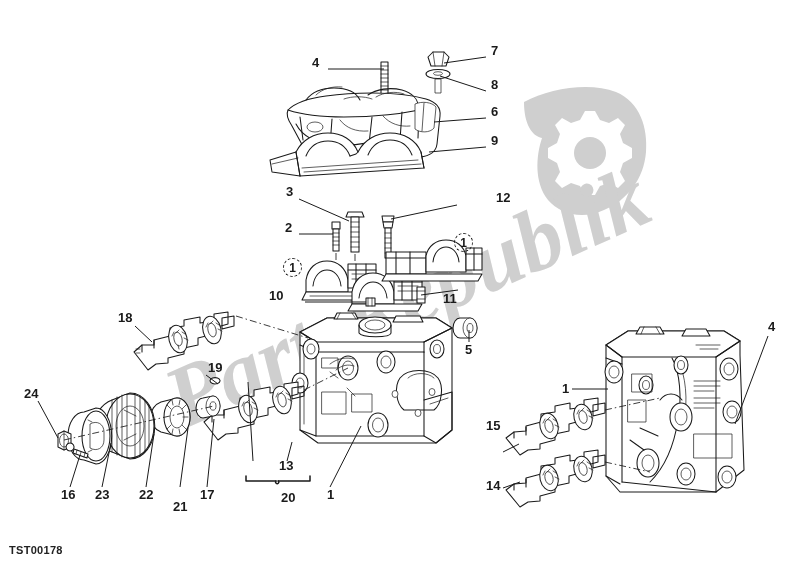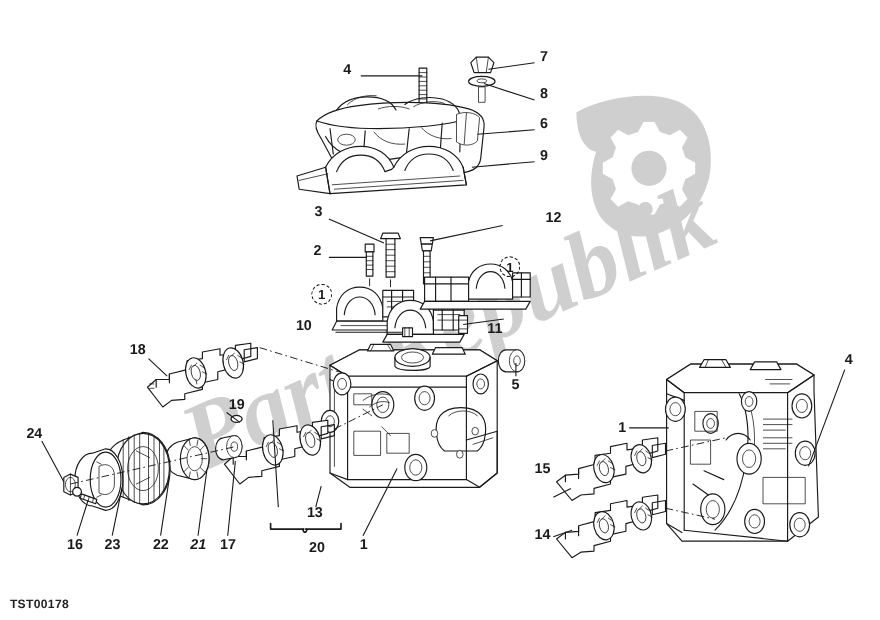--- a/index.html
+++ b/index.html
@@ -478,21 +478,21 @@
   <div class="callout" style="left:455px; top:191px;margin-left:41px;">12</div>
   <div class="callout" style="left:269px; top:289px;text-align:center;">10</div>
   <div class="callout" style="left:443px; top:276px;margin-top:16px;">11</div>
   <div class="callout" style="left:465px; top:343px;">5</div>
   <div class="callout" style="left:118px; top:311px;">18</div>
   <div class="callout" style="left:192px; top:361px;margin-left:16px;">19</div>
   <div class="callout" style="left:24px;  top:387px;">24</div>
   <div class="callout" style="left:61px;  top:488px;">16</div>
   <div class="callout" style="left:95px;  top:488px;">23</div>
   <div class="callout" style="left:139px; top:488px;">22</div>
-  <div class="callout" style="left:173px; top:488px;font-style:italic;">21</div>
+  <div class="callout" style="left:173px; top:500px;">21</div>
   <div class="callout" style="left:200px; top:488px;">17</div>
   <div class="callout" style="left:264px; top:491px;margin-left:17px;">20</div>
   <div class="callout" style="left:279px; top:459px;">13</div>
 
   <div class="callout" style="left:327px; top:488px;">1</div>
   <div class="callout" style="left:562px; top:382px;">1</div>
   <div class="callout" style="left:768px; top:320px;">4</div>
   <div class="callout" style="left:486px; top:419px;">15</div>
   <div class="callout" style="left:486px; top:479px;">14</div>
 

